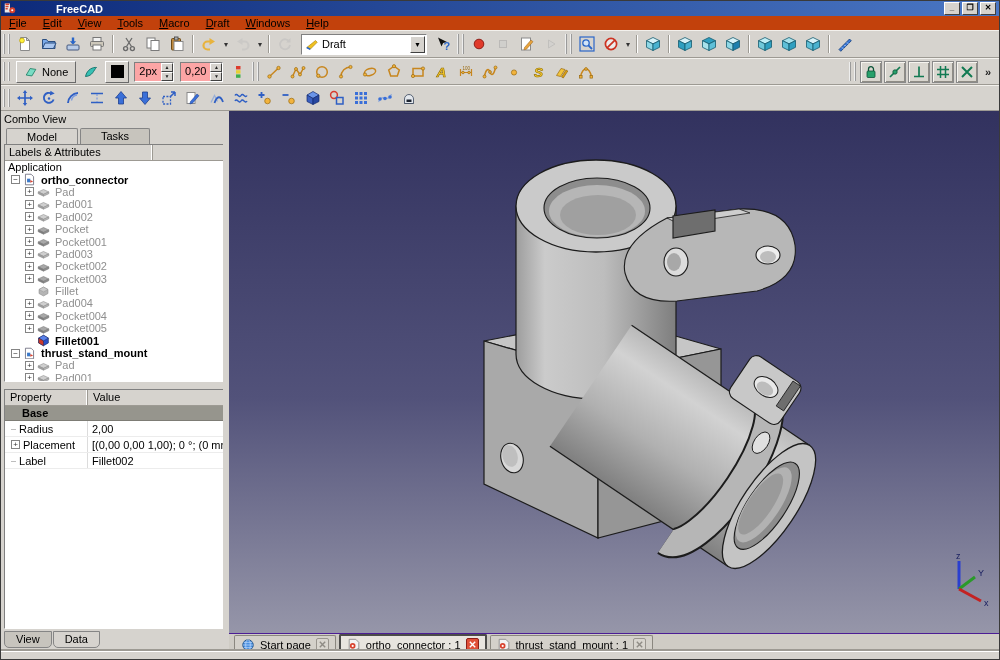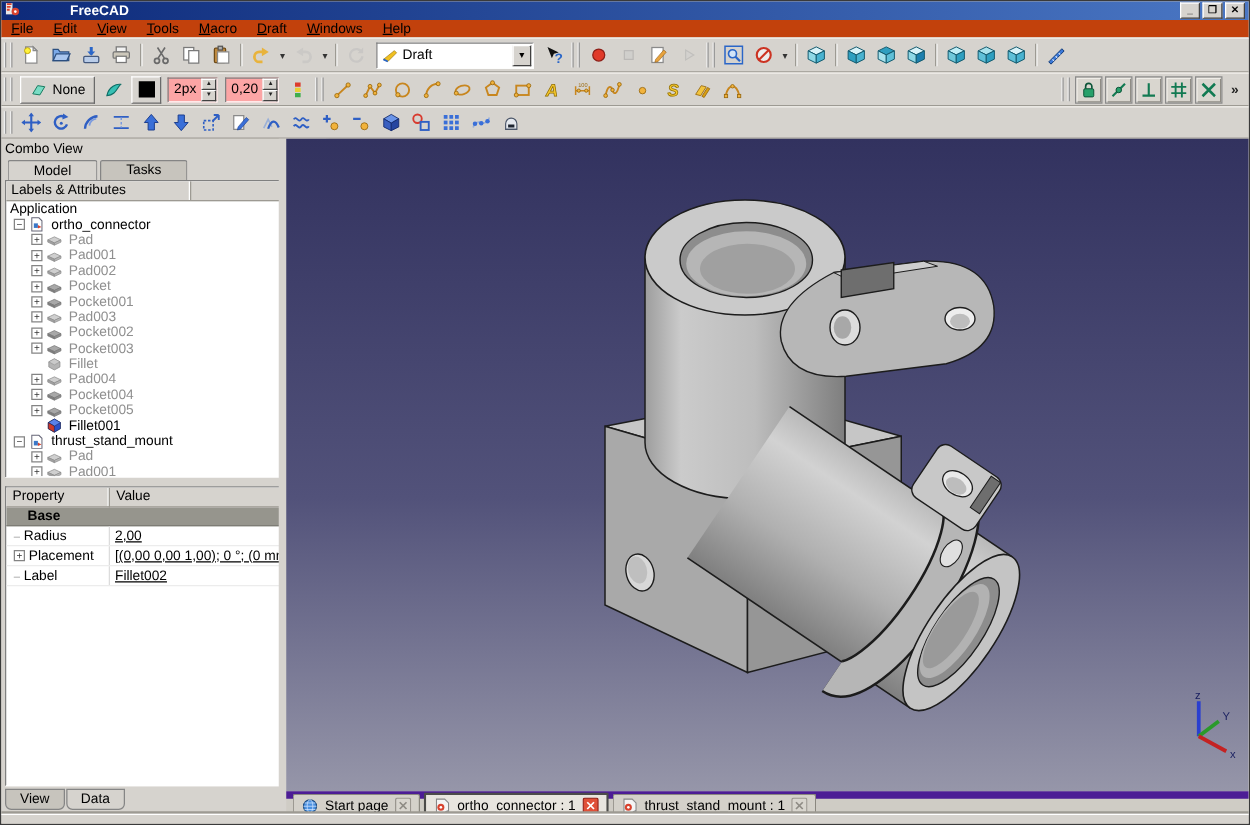--- a/index.html
+++ b/index.html
@@ -44,44 +44,44 @@
   .tree-wrap{position:absolute;top:33px;left:3px;right:3px;height:238px;background:#fff;border:1px solid;border-color:#808080 #fff #fff #808080;overflow:hidden;}
   .tree-header{height:16px;display:flex;background:#d6d3ce;border-bottom:1px solid #9d9a93;}
   .tree-header .thc{padding:1px 4px;border-right:1px solid #9d9a93;box-shadow:inset -1px 0 0 #fff;}
   .tree-rows{position:absolute;top:16px;left:1px;right:16px;bottom:0;overflow:hidden;}
   .trow{height:12.4px;display:flex;align-items:center;white-space:nowrap;overflow:hidden;}
   .texp{width:9px;height:9px;border:1px solid #848484;background:#fff;font-size:8px;line-height:7px;text-align:center;margin-right:3px;flex:none;color:#333;}
   .tspace{width:12px;flex:none;}
   .ticon{width:15px;height:13px;margin-right:3px;flex:none;display:flex;align-items:center;}
   .tlabel{font-size:11px;line-height:12px;}
   .grey .tlabel{color:#8f8f8f;}
-  .bold .tlabel{font-weight:normal;}
+  .bold .tlabel{font-weight:bold;}
   .tsb{position:absolute;top:16px;right:0;bottom:0;width:15px;background:#eeede9;border-left:1px solid #b5b2ab;}
   .tsb .arr{height:14px;background:#d6d3ce;border:1px solid;border-color:#fff #404040 #404040 #fff;font-size:6px;text-align:center;line-height:12px;color:#222;}
   .tsb .arr.down{position:absolute;bottom:0;left:0;right:0;}
   .tsb .thumb{position:absolute;top:15px;left:0;right:0;height:122px;background:#d6d3ce;border:1px solid;border-color:#fff #404040 #404040 #fff;}
   .props{position:absolute;top:278px;left:3px;right:3px;bottom:22px;background:#fff;border:1px solid;border-color:#808080 #fff #fff #808080;overflow:hidden;}
   .phead{display:flex;height:16px;background:#d6d3ce;}
   .phead .pc{padding:1px 5px;border-right:1px solid #9d9a93;border-bottom:1px solid #9d9a93;box-shadow:inset -1px 0 0 #fff;}
   .pc1{width:83px;flex:none;} .pc2{flex:1;border-right:none !important;}
   .pgroup{height:15px;background:#96958d;font-weight:bold;padding-left:17px;display:flex;align-items:center;border-bottom:1px solid #7d7c75;}
   .prow{display:flex;height:16px;border-bottom:1px solid #ececec;}
   .prow .pn{width:83px;flex:none;padding:1px 2px 1px 6px;border-right:1px solid #dcdcdc;display:flex;align-items:center;gap:3px;overflow:hidden;}
-  .prow .pv{flex:1;padding:1px 4px;white-space:nowrap;overflow:hidden;display:flex;align-items:center;text-decoration:underline;}
+  .prow .pv{flex:1;padding:1px 4px;white-space:nowrap;overflow:hidden;display:flex;align-items:center;}
   .pexp{width:9px;height:9px;border:1px solid #848484;background:#fff;font-size:8px;line-height:7px;text-align:center;flex:none;color:#333;}
   .ptick{color:#999;font-size:9px;flex:none;}
   .bottom-tabs{position:absolute;bottom:3px;left:3px;display:flex;}
   .btab{padding:1px 11px 2px;border:1px solid #858585;border-top:1px solid #858585;background:#c7c4bd;border-radius:0 0 5px 5px;margin-right:1px;}
   .btab.active{background:#d6d3ce;}
 
   .viewport-area{position:absolute;top:110px;left:222px;right:0;bottom:8px;background:#d6d3ce;}
   .viewport{position:absolute;top:0;left:6px;right:0;height:522px;overflow:hidden;}
   .model{position:absolute;left:0;top:0;}
   .axis{position:absolute;right:8px;bottom:26px;}
-  .mdi{position:absolute;left:6px;right:0;top:522px;height:20px;display:flex;align-items:flex-end;padding-left:5px;gap:3px;border-top:6px solid #4c1d95;background:#cfccc5;}
+  .mdi{position:absolute;left:6px;right:0;top:522px;height:20px;display:flex;align-items:flex-end;padding-left:5px;gap:3px;border-top:1px solid #4c1d95;background:#cfccc5;}
   .mtab{display:flex;align-items:center;gap:5px;height:18px;padding:0 6px;background:#d4d1ca;border:1px solid #8a877f;border-bottom:none;border-radius:2px 2px 0 0;}
   .mtab.active{background:#e8e5df;border:2px solid #4c4c4a;border-bottom:none;height:19px;}
   .statusbar{position:absolute;left:0;right:0;bottom:0;height:8px;background:#d6d3ce;border-top:1px solid #fff;box-shadow:0 -2px 0 #9d9a93;}
 </style>
 </head>
 <body>
 
 <div class="window">
 
   <div class="titlebar" id="titlebar" style="background: linear-gradient(90deg, rgb(13, 42, 122), rgb(74, 119, 196)); gap: 40px;">

